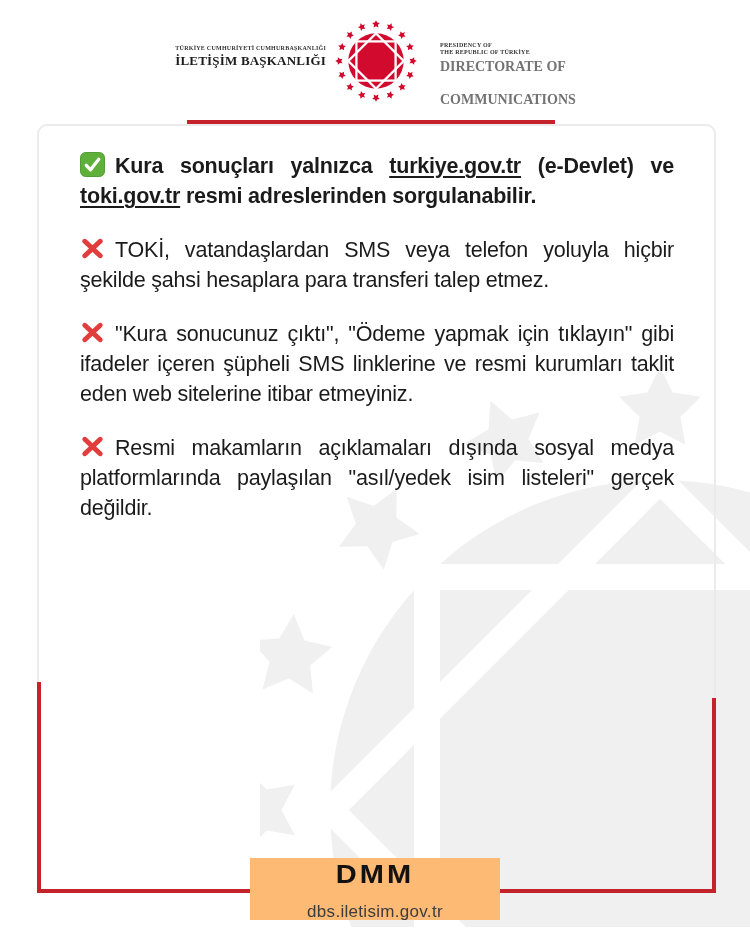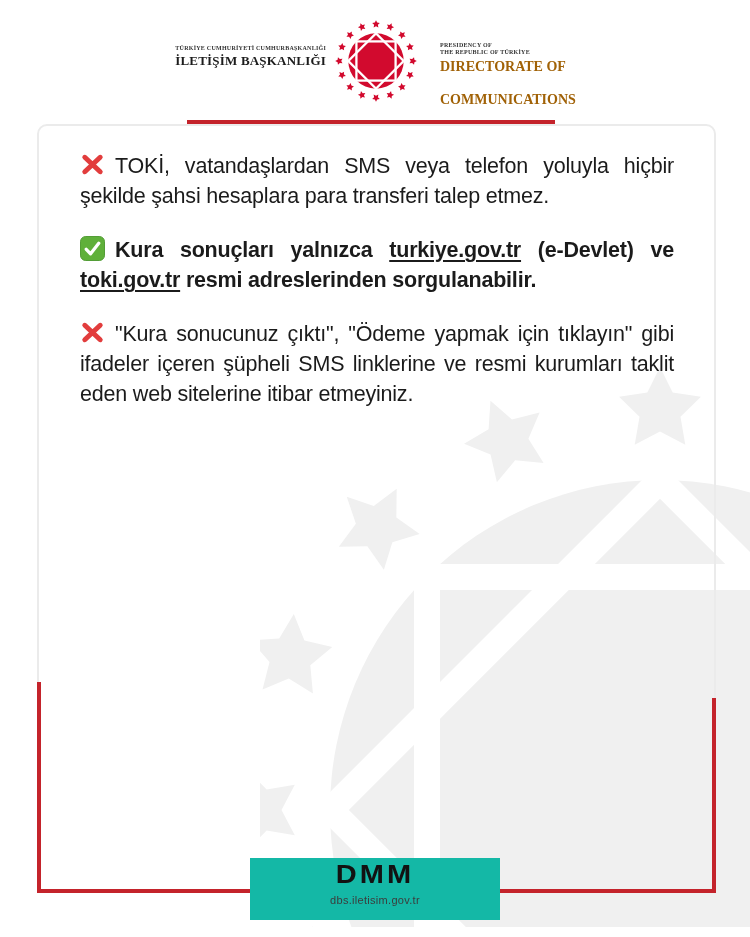--- a/index.html
+++ b/index.html
@@ -13,46 +13,46 @@
   .hdr-left{position:absolute;top:45px;right:424px;text-align:right;z-index:2;}
   .hdr-left .tiny{font-family:"Liberation Serif","DejaVu Serif",serif;font-weight:bold;
                   font-size:6px;letter-spacing:.25px;color:#333;}
   .hdr-left .main{font-family:"Liberation Serif","DejaVu Serif",serif;font-weight:bold;
                   font-size:13px;letter-spacing:.2px;color:#1c1c1c;margin-top:2px;}
   .hdr-emblem{position:absolute;left:333px;top:16px;z-index:2;}
   .hdr-right{position:absolute;top:42px;left:440px;text-align:left;z-index:2;}
   .hdr-right .tiny{font-family:"Liberation Serif","DejaVu Serif",serif;font-weight:bold;
                    font-size:6px;letter-spacing:.25px;line-height:7px;color:#333;}
   .hdr-right .main{font-family:"Liberation Serif","DejaVu Serif",serif;font-weight:bold;
-                   font-size:14px;line-height:15px;color:#a16207;margin-top:3px;}
+                   font-size:14px;line-height:15px;color:#737373;margin-top:3px;}
 
   
   .top-red{position:absolute;left:187px;top:120px;width:368px;height:4px;background:#c4232b;z-index:3;}
   .card{position:absolute;left:37px;top:124px;width:675px;height:765px;
         border:2px solid #ebebeb;border-radius:10px 10px 0 0;background:transparent;z-index:1;}
   .red-left{position:absolute;left:37px;top:682px;width:4px;height:211px;background:#c4232b;z-index:3;}
   .red-right{position:absolute;left:712px;top:698px;width:4px;height:195px;background:#c4232b;z-index:3;}
   .red-bottom-l{position:absolute;left:37px;top:889px;width:213px;height:4px;background:#c4232b;z-index:3;}
   .red-bottom-r{position:absolute;left:500px;top:889px;width:216px;height:4px;background:#c4232b;z-index:3;}
 
   
   #bullet-list{position:absolute;left:80px;top:151px;width:594px;z-index:2;}
   p.bullet{margin:0 0 24px 0;font-size:21.5px;line-height:30px;text-align:justify;
            letter-spacing:-0.2px;color:#1b1b1b;}
   p.bullet.bold{font-weight:bold;}
   p.bullet .icon{display:inline-block;width:25px;height:25px;margin-right:10px;
                  vertical-align:-4px;}
   p.bullet .u{text-decoration:underline;text-underline-offset:3px;}
 
   
-  .footer{position:absolute;left:250px;top:858px;width:250px;height:62px;background:#14b8a6;
+  .footer{position:absolute;left:250px;top:858px;width:250px;height:62px;background:#fdba74;
           text-align:center;z-index:4;}
   .dmm{font-weight:bold;font-size:29px;letter-spacing:3px;color:#121212;line-height:32px;
        transform:scaleY(.92);}
-  .dmm-url{font-size:11px;color:#3c3c3c;letter-spacing:.3px;margin-top:4px;}
+  .dmm-url{font-size:17px;color:#3c3c3c;letter-spacing:.3px;margin-top:12px;}
 </style>
 </head>
 <body>
 
 <div id="page">
 
   <svg id="watermark" viewBox="0 0 490 687" aria-hidden="true">
     <defs>
       <path id="wm-star" d="M0,-10 L2.94,-4.05 L9.51,-3.09 L4.76,1.55 L5.88,8.09 L0,5 L-5.88,8.09 L-4.76,1.55 L-9.51,-3.09 L-2.94,-4.05 Z"></path>
     </defs>
@@ -125,30 +125,33 @@
   </div>
 
   <div class="top-red"></div>
   <div class="card"></div>
   <div class="red-left"></div>
   <div class="red-right"></div>
   <div class="red-bottom-l"></div>
   <div class="red-bottom-r"></div>
 
   <div id="bullet-list">
-      <p class="bullet"><span class="icon"><svg width="25" height="25" viewBox="0 0 26 26">
-            <path d="M5 5.5 L21 20.5 M21 5.5 L5 20.5" stroke="#e23d3d" stroke-width="5.2" stroke-linecap="round"></path>
-          </svg></span><span>TOKİ, vatandaşlardan SMS veya telefon yoluyla hiçbir şekilde şahsi hesaplara para transferi talep etmez.</span></p>
       <p class="bullet bold"><span class="icon"><svg width="25" height="25" viewBox="0 0 26 26">
             <rect x="0.5" y="0.5" width="25" height="25" rx="5.5" fill="#5fb03a" stroke="#4e9a31" stroke-width="1"></rect>
             <path d="M6.5 13.8 L11 18.5 L19.5 7.6" stroke="#ffffff" stroke-width="3.4" fill="none" stroke-linecap="round" stroke-linejoin="round"></path>
           </svg></span><span>Kura sonuçları yalnızca </span><span class="u">turkiye.gov.tr</span><span> (e-Devlet) ve </span><span class="u">toki.gov.tr</span><span> resmi adreslerinden sorgulanabilir.</span></p>
       <p class="bullet"><span class="icon"><svg width="25" height="25" viewBox="0 0 26 26">
             <path d="M5 5.5 L21 20.5 M21 5.5 L5 20.5" stroke="#e23d3d" stroke-width="5.2" stroke-linecap="round"></path>
+          </svg></span><span>TOKİ, vatandaşlardan SMS veya telefon yoluyla hiçbir şekilde şahsi hesaplara para transferi talep etmez.</span></p>
+      <p class="bullet"><span class="icon"><svg width="25" height="25" viewBox="0 0 26 26">
+            <path d="M5 5.5 L21 20.5 M21 5.5 L5 20.5" stroke="#e23d3d" stroke-width="5.2" stroke-linecap="round"></path>
           </svg></span><span>"Kura sonucunuz çıktı", "Ödeme yapmak için tıklayın" gibi ifadeler içeren şüpheli SMS linklerine ve resmi kurumları taklit eden web sitelerine itibar etmeyiniz.</span></p>
+      <p class="bullet"><span class="icon"><svg width="25" height="25" viewBox="0 0 26 26">
+            <path d="M5 5.5 L21 20.5 M21 5.5 L5 20.5" stroke="#e23d3d" stroke-width="5.2" stroke-linecap="round"></path>
+          </svg></span><span>Resmi makamların açıklamaları dışında sosyal medya platformlarında paylaşılan "asıl/yedek isim listeleri" gerçek değildir.</span></p>
     </div>
 
   <div class="footer">
     <div class="dmm">DMM</div>
     <div class="dmm-url">dbs.iletisim.gov.tr</div>
   </div>
 
 </div>
 
 </body></html>

